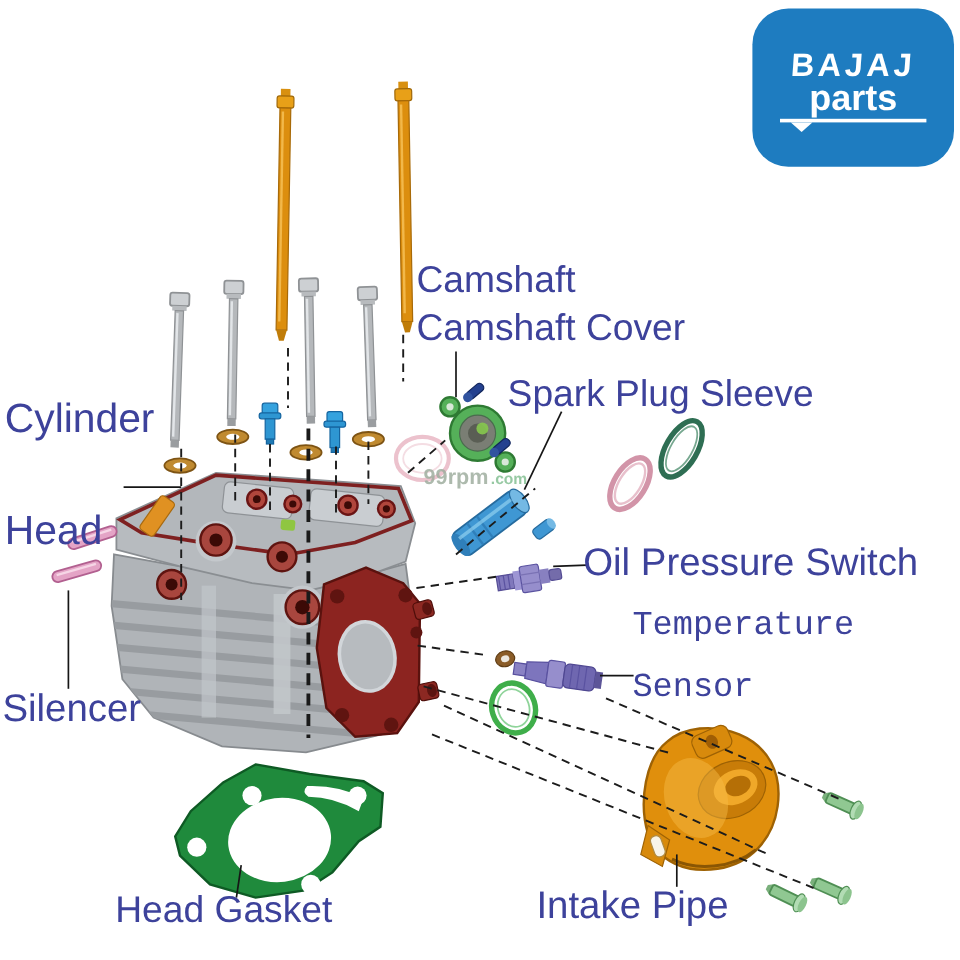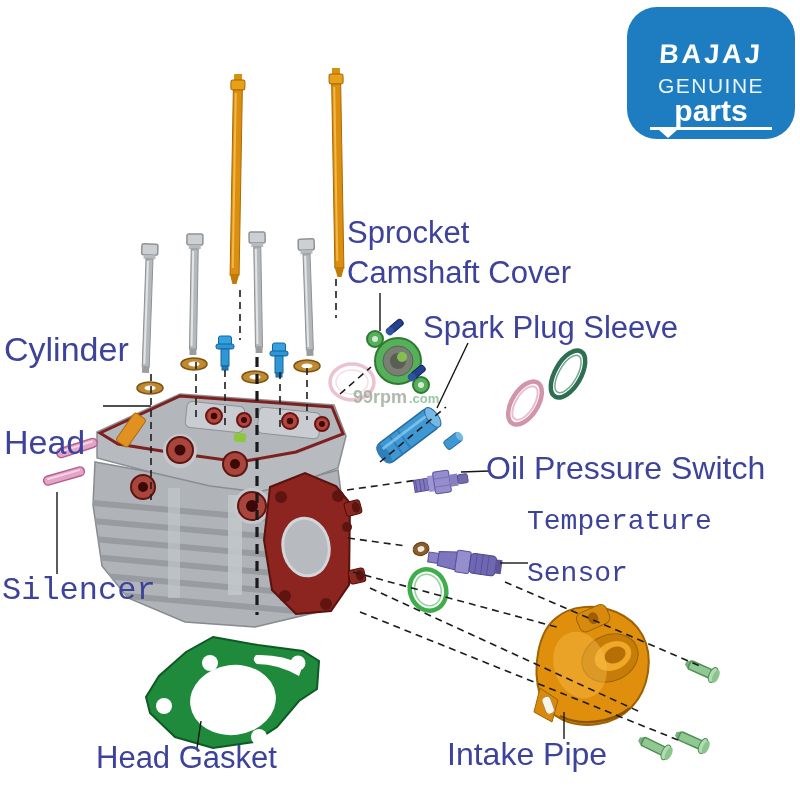--- a/index.html
+++ b/index.html
@@ -355,34 +355,33 @@
     <path d="M468,343 L437,408"></path>
     <path d="M461,472 L489,471"></path>
     <path d="M500,563 L528,563"></path>
     <path d="M57,492 V574"></path>
     <path d="M201,721 L197,748"></path>
     <path d="M564,712 V739"></path>
   </g>
 </svg>
 
   <div class="lbl lbl-31" style="left:347px;top:213px;line-height:40px;">
-    <div>Sprocket</div>
+    <div>Camshaft</div>
     <div>Camshaft Cover</div>
   </div>
   <div class="lbl lbl-31" style="left:423px;top:310px;">Spark Plug Sleeve</div>
   <div class="lbl lbl-34" style="left:4px;top:330px;">Cylinder</div>
   <div class="lbl lbl-34" style="left:4px;top:386px;margin-top:37px;">Head</div>
   <div class="lbl lbl-32" style="left:486px;top:450px;">Oil Pressure Switch</div>
   <div class="lbl lbl-33" style="left:527px;top:506px;">Temperature</div>
   <div class="lbl lbl-33" style="left:527px;top:558px;">Sensor</div>
-  <div class="lbl lbl-32" style="left:2px;top:572px;font-family:Liberation Mono, monospace;">Silencer</div>
+  <div class="lbl lbl-32" style="left:2px;top:572px;">Silencer</div>
   <div class="lbl lbl-31" style="left:96px;top:740px;">Head Gasket</div>
   <div class="lbl lbl-32" style="left:447px;top:736px;">Intake Pipe</div>
 
   <div class="logo">
     <div class="logo-brand">BAJAJ</div>
-    <div class="logo-genuine">GENUINE</div>
     <div class="logo-parts">parts</div>
     <div class="logo-underline"></div>
     <div class="logo-arrow"></div>
   </div>
 
 </div>
 
 </body></html>

